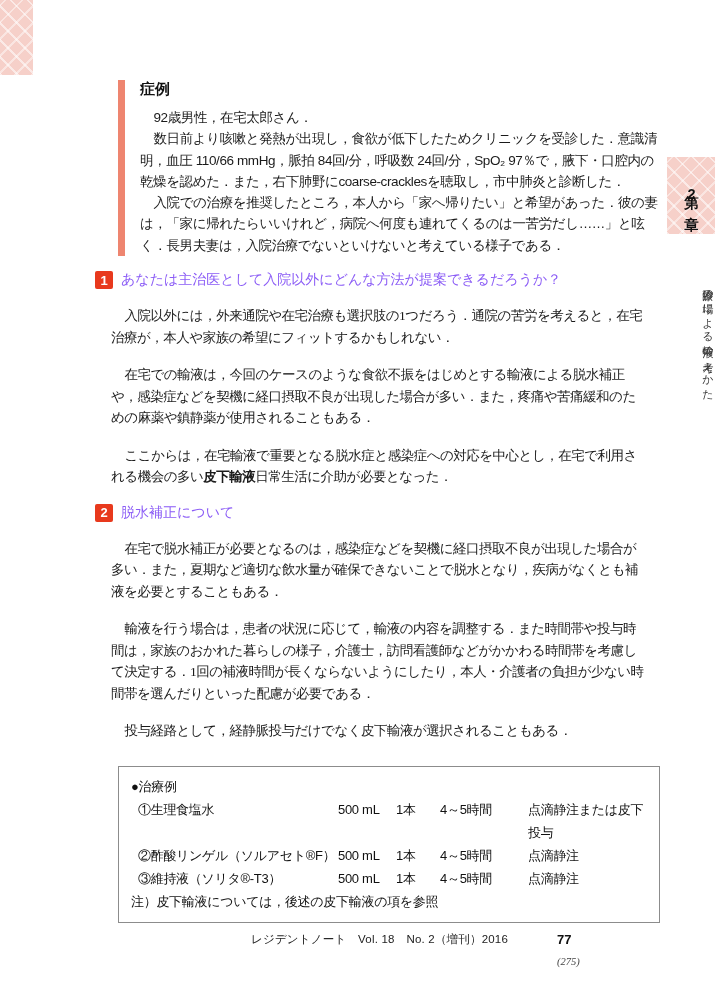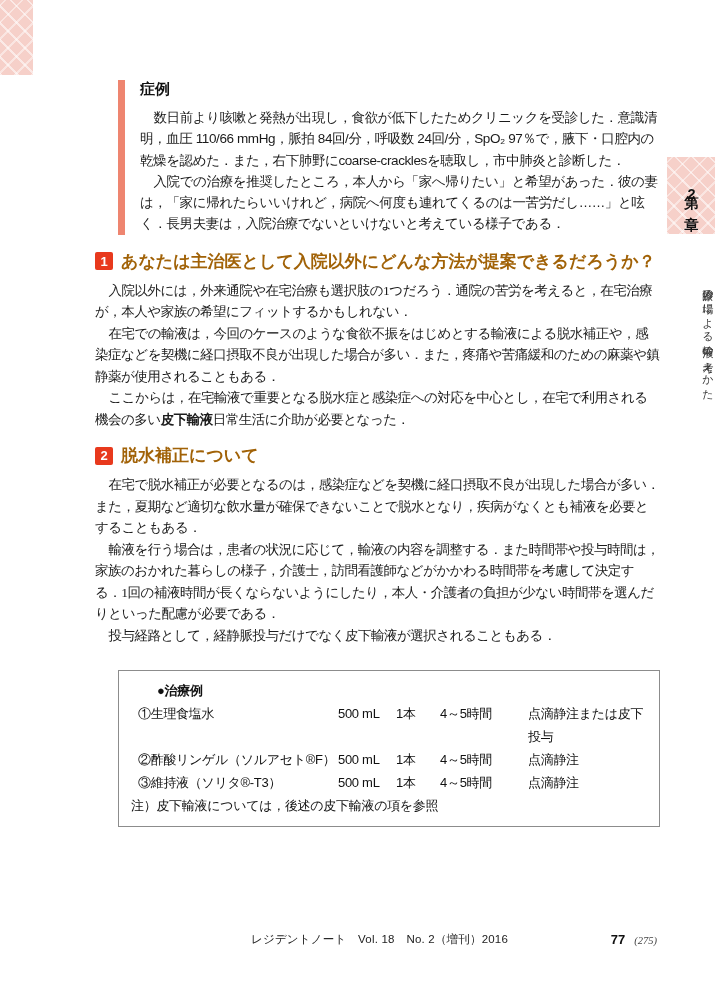--- a/index.html
+++ b/index.html
@@ -46,69 +46,70 @@
     text-indent:1em; color:#1a1a1a;
   }
 
   
   .sec-head { margin:0 0 7px 0; display:flex; align-items:center; gap:8px; }
   .num-square {
     flex:0 0 auto; width:18px; height:18px; border-radius:2px;
     background:#e8391d; color:#ffffff; font-size:13px; font-weight:bold;
     display:inline-flex; align-items:center; justify-content:center;
   }
-  .sec-title { font-size:17px; font-weight:bold; color:#a16207; letter-spacing:0; }
+  .sec-title { font-size:14px; font-weight:normal; color:#8b5cf6; letter-spacing:0; }
   .sec-body { margin-bottom:14px; }
   .body-p {
-    margin:0; font-family:"Liberation Serif", serif;
+    margin:16px; font-family:"Liberation Serif", serif;
     font-size:13.5px; line-height:21.5px; letter-spacing:-0.5px;
     text-indent:1em; color:#1b1b1b;
   }
   .body-p .emph { font-weight:bold; }
 
   
   .treatment-box {
     margin-left:23px; margin-top:24px; width:516px;
     border:1px solid #8c8c8c; padding:8px 12px 9px 12px;
     font-size:13px; line-height:23px; letter-spacing:-0.3px; color:#111;
   }
-  .tbox-title { font-weight:bold;margin-left:26px; }
+  .tbox-title { font-weight:normal; }
   .tbox-rows { padding-left:7px; }
   .tbox-row { display:grid; grid-template-columns:200px 58px 44px 88px auto; }
   .tbox-note { }
 
   
   .footer { position:absolute; left:2px; top:932px; width:715px; height:20px; }
   .footer-journal {
     position:absolute; left:95px; width:565px; text-align:center;
     font-size:11.5px; color:#222; letter-spacing:0.2px;
   }
   .footer-page {
     position:absolute; left:555px; top:0; width:100px;
-    display:flex; align-items:baseline; justify-content:flex-end; gap:9px;
+    display:flex; align-items:baseline; justify-content:flex-end; gap:9px;flex-direction:column;
   }
   .footer-page-number { font-size:13px; font-weight:bold; color:#111; }
   .footer-serial { font-size:10.5px; font-style:italic; color:#444; font-family:Liberation Serif, serif; }
 </style>
 </head>
 <body>
 
 <div class="page">
 
   <div class="corner-strip pink-pattern"></div>
 
   <div class="chapter-tab pink-pattern">
     <span class="chapter-tab-text">第2章</span>
   </div>
   <div class="chapter-caption">診療の場による輸液の考えかた</div>
 
   <main class="content">
 
     <section class="case-box">
       <h2 class="case-title">症例</h2>
+      <p class="case-p">92歳男性，在宅太郎さん．</p>
       <p class="case-p">数日前より咳嗽と発熱が出現し，食欲が低下したためクリニックを受診した．意識清明，血圧 110/66 mmHg，脈拍 84回/分，呼吸数 24回/分，SpO₂ 97％で，腋下・口腔内の乾燥を認めた．また，右下肺野にcoarse-cracklesを聴取し，市中肺炎と診断した．</p>
       <p class="case-p">入院での治療を推奨したところ，本人から「家へ帰りたい」と希望があった．彼の妻は，「家に帰れたらいいけれど，病院へ何度も連れてくるのは一苦労だし……」と呟く．長男夫妻は，入院治療でないといけないと考えている様子である．</p>
     </section>
 
     <section class="sec-body">
       <h3 class="sec-head">
         <span class="num-square">1</span>
         <span class="sec-title">あなたは主治医として入院以外にどんな方法が提案できるだろうか？</span>
       </h3>
       <p class="body-p">入院以外には，外来通院や在宅治療も選択肢の1つだろう．通院の苦労を考えると，在宅治療が，本人や家族の希望にフィットするかもしれない．</p>

